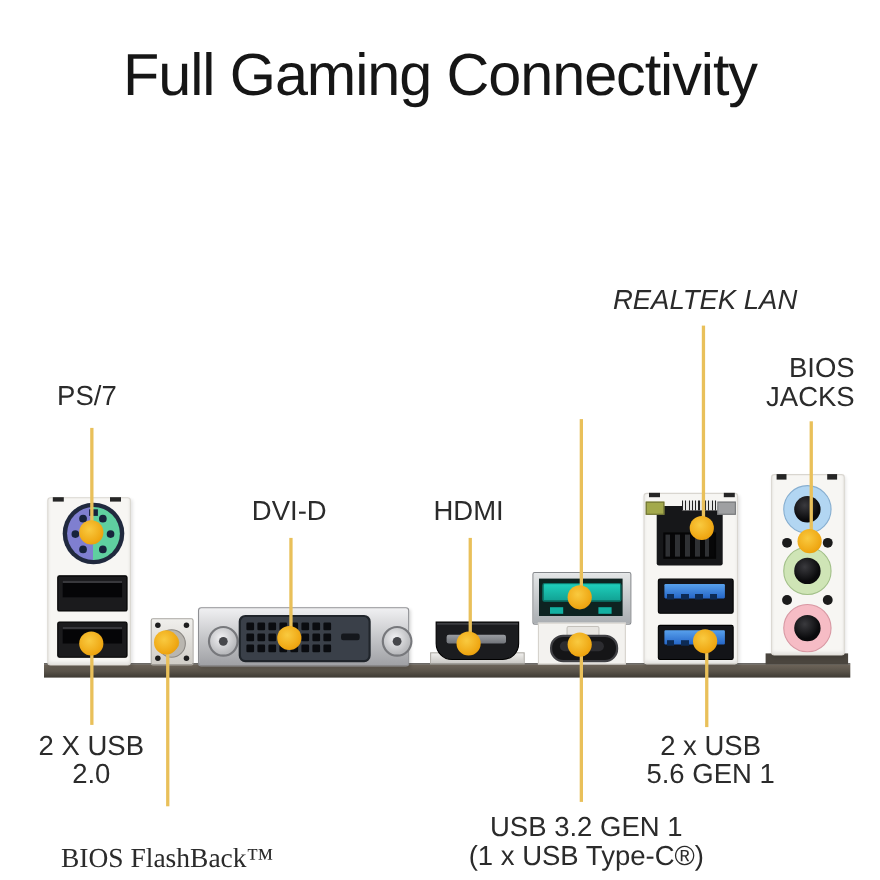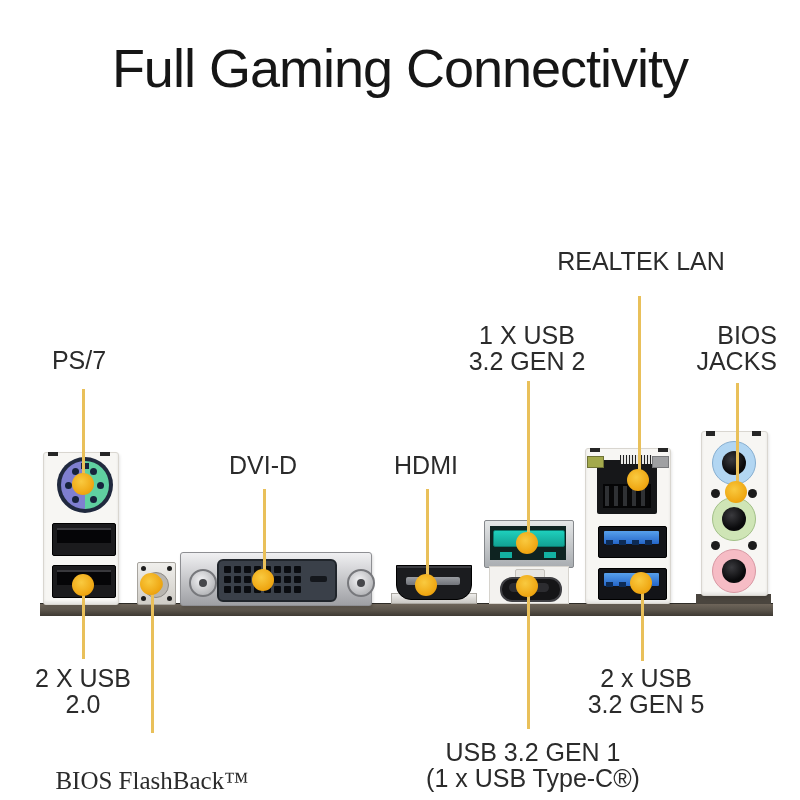--- a/index.html
+++ b/index.html
@@ -10,21 +10,21 @@
   
   .title{position:absolute;top:0;left:0;width:800px;text-align:center;
          font-size:54px;font-weight:400;letter-spacing:-1px;color:#161616;line-height:64px;}
 
   
   .lbl{position:absolute;color:#2b2b2b;font-size:25px;line-height:26px;text-align:center;}
   .lbl-ps2{left:29px;top:347px;width:100px;}
   .lbl-dvid{left:213px;top:452px;width:100px;}
   .lbl-hdmi{left:376px;top:452px;width:100px;}
   .lbl-gen2{left:446px;top:322px;width:162px;}
-  .lbl-lan{left:543px;top:248px;width:196px;}
+  .lbl-lan{left:543px;top:260px;width:196px;font-style:italic;}
   .lbl-audio{left:627px;top:322px;width:150px;text-align:right;}
   .lbl-usb20{left:17px;top:665px;width:132px;}
   .lbl-bios{left:32px;top:768px;width:240px;font-family:Liberation Serif, serif;}
   .lbl-typec{left:403px;top:739px;width:260px;}
   .lbl-gen1{left:566px;top:665px;width:160px;}
 
   
   .line{position:absolute;width:3px;background:#e9c05a;z-index:30;}
   .dot{position:absolute;width:22px;height:22px;border-radius:50%;z-index:31;
        background:radial-gradient(circle at 42% 38%, #f9ca40, #efa713 65%, #da9007);}
@@ -272,31 +272,27 @@
   <div class="dot dt-typec"></div>
   <div class="dot dt-lan"></div>
   <div class="dot dt-gen1"></div>
   <div class="dot dt-audio"></div>
 
   <div class="lbl lbl-ps2">PS/7</div>
   <div class="lbl lbl-dvid">DVI-D</div>
   <div class="lbl lbl-hdmi">HDMI</div>
   <div class="lbl lbl-lan">REALTEK LAN</div>
   <div class="lbl lbl-usb20">2 X USB 2.0</div>
-  <div class="lbl lbl-gen2">
-    <div>1 X USB</div>
-    <div>3.2 GEN 2</div>
-  </div>
   <div class="lbl lbl-audio">
     <div>BIOS</div>
     <div>JACKS</div>
   </div>
   <div class="lbl lbl-gen1">
     <div>2 x USB</div>
-    <div>3.2 GEN 5</div>
+    <div>5.6 GEN 1</div>
   </div>
   <div class="lbl lbl-bios">
     <div>BIOS FlashBack™</div>
   </div>
   <div class="lbl lbl-typec">
     <div>USB 3.2 GEN 1</div>
     <div>(1 x USB Type-C®)</div>
   </div>
 
 </div>

